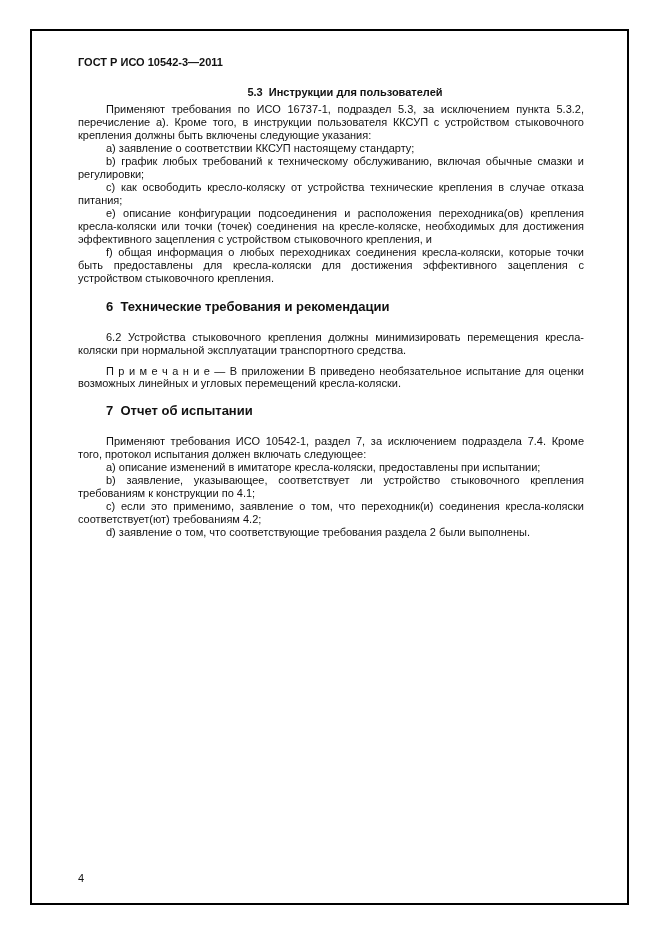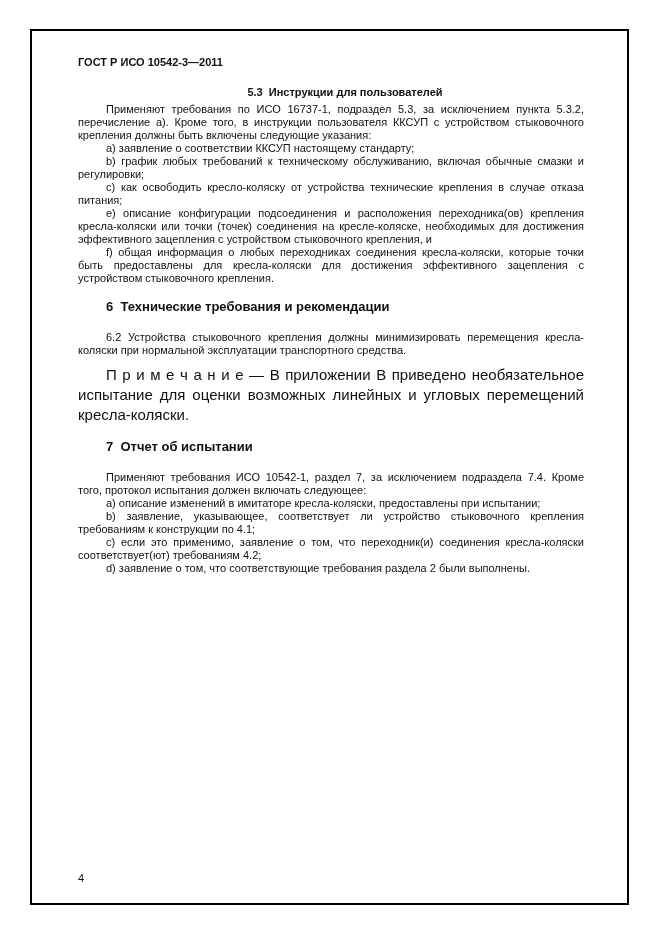--- a/index.html
+++ b/index.html
@@ -56,22 +56,22 @@
     text-indent: 28px;
     text-align: left;
     white-space: pre-wrap;
   }
   .p {
     margin: 0;
     text-indent: 28px;
   }
   .note {
     margin: 8px 0 0 0;
-    font-size: 15px;
-    line-height: 20px;
+    font-size: 11px;
+    line-height: 12px;
     text-indent: 28px;
   }
   .page-number {
     position: absolute;
     left: 78px;
     top: 872px;
     font-size: 11px;
   }
 </style>
 </head>

